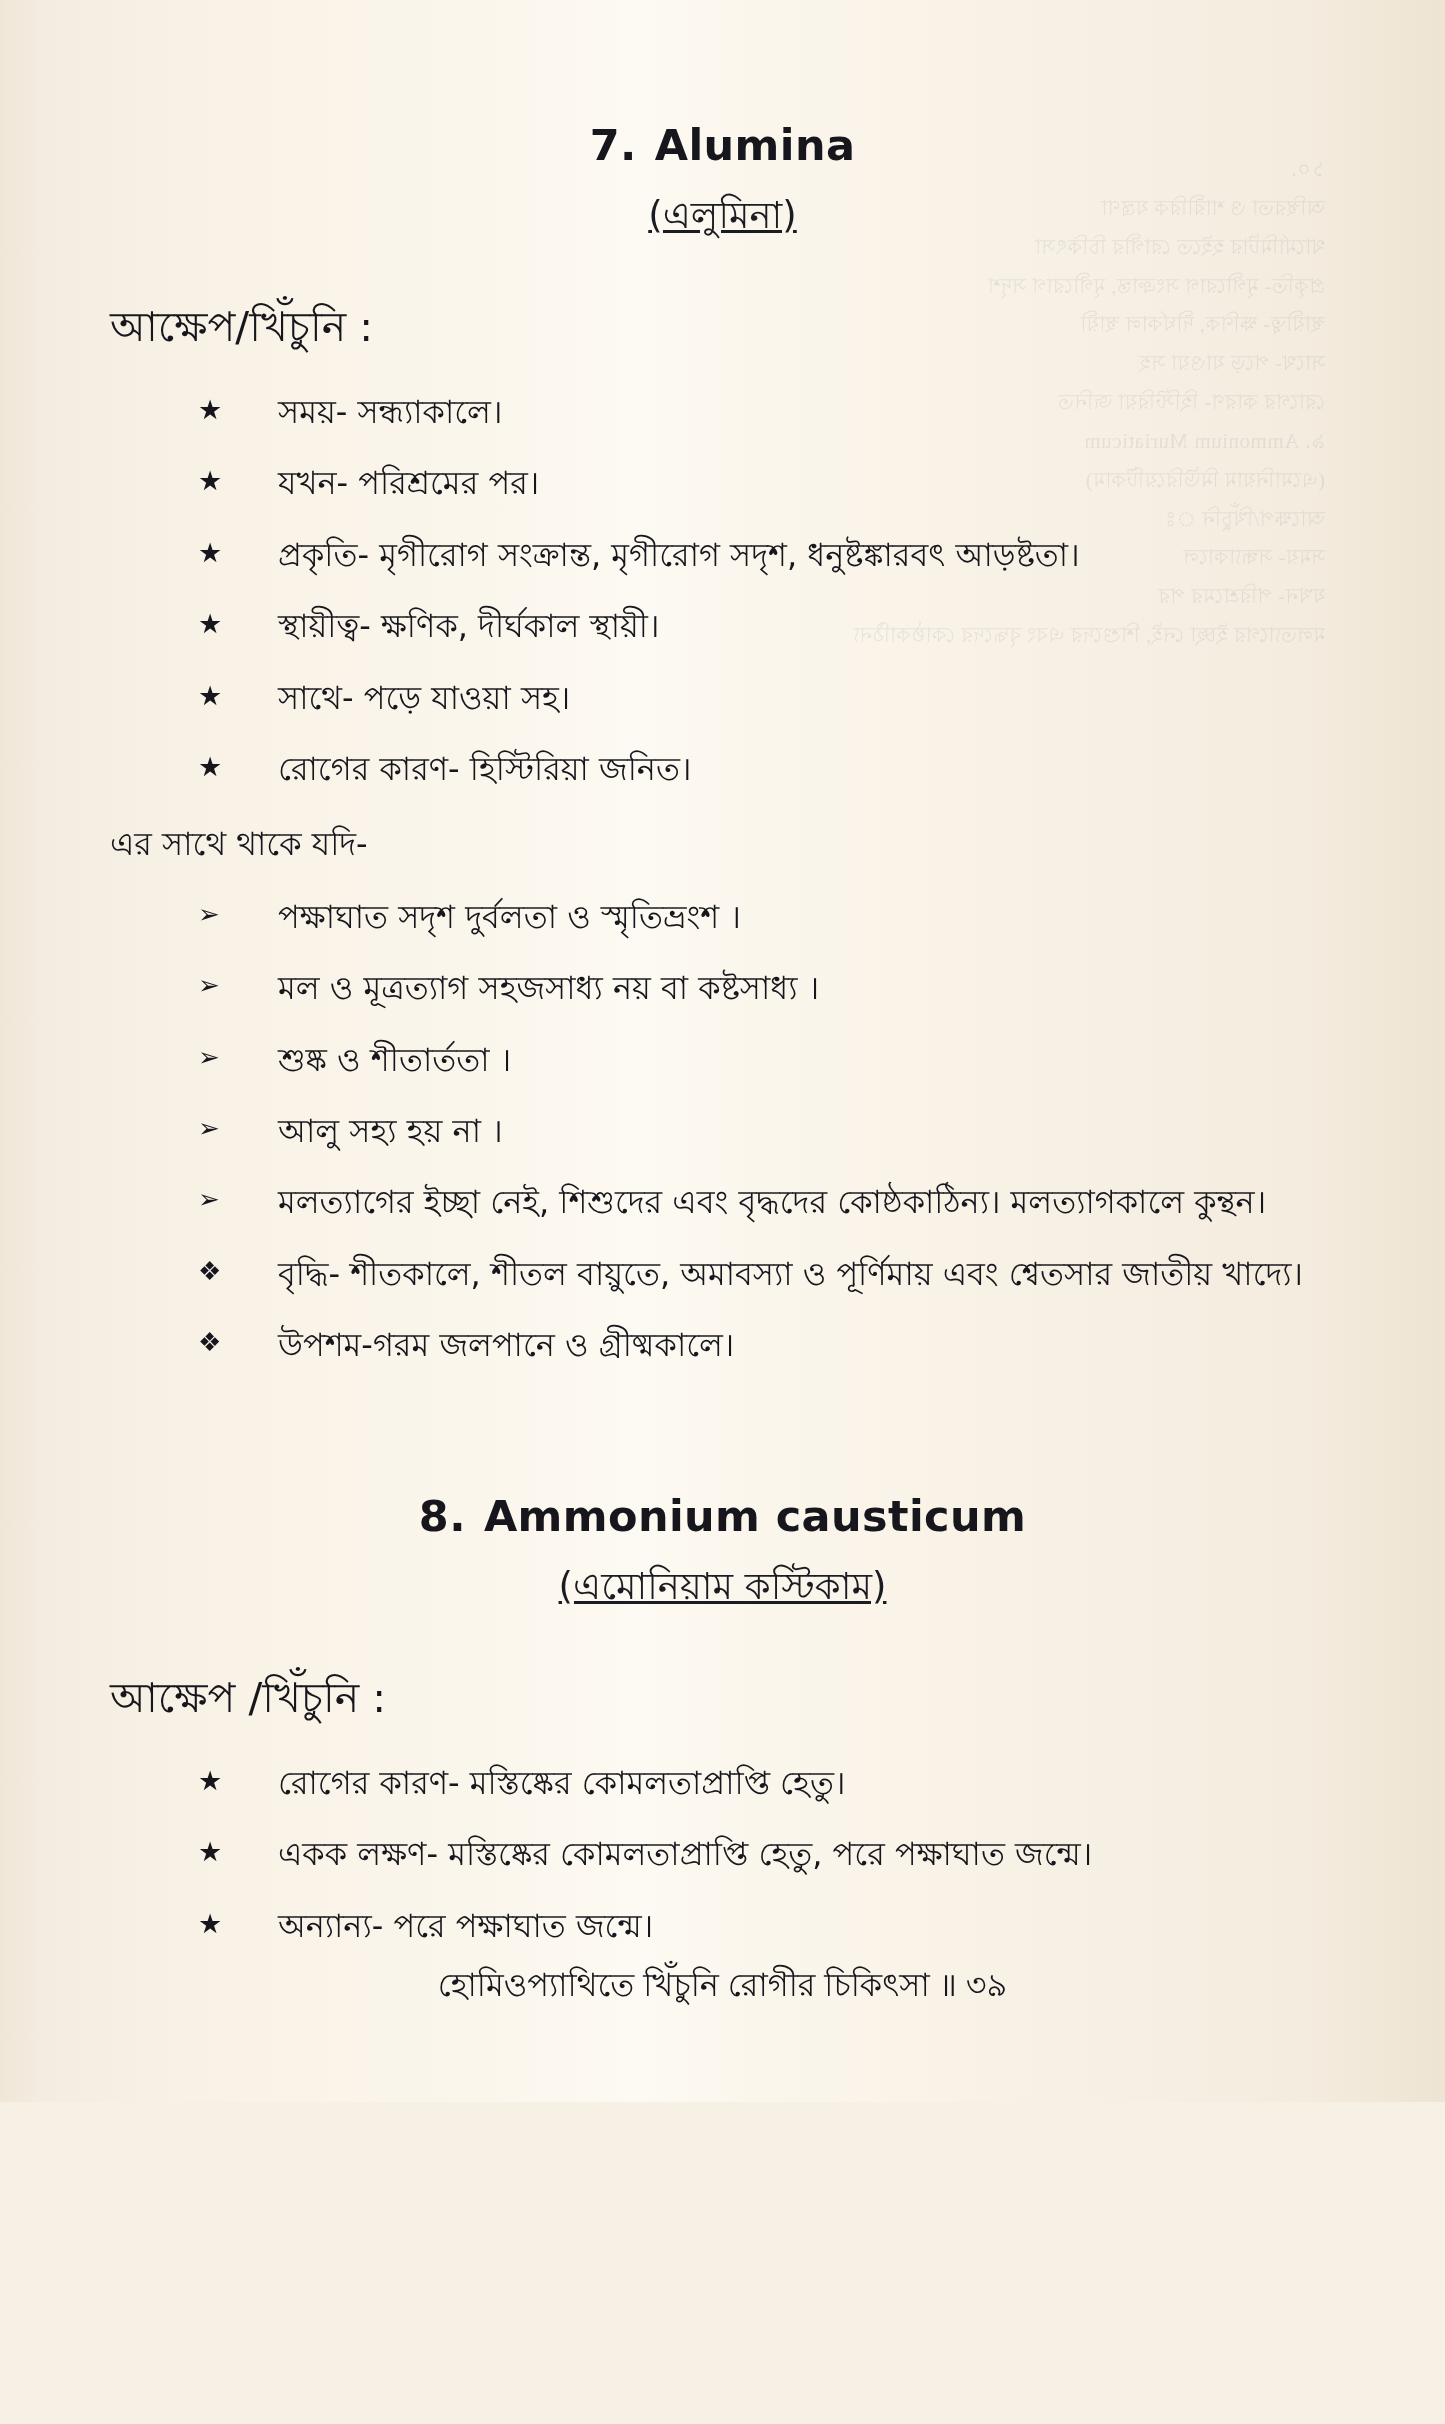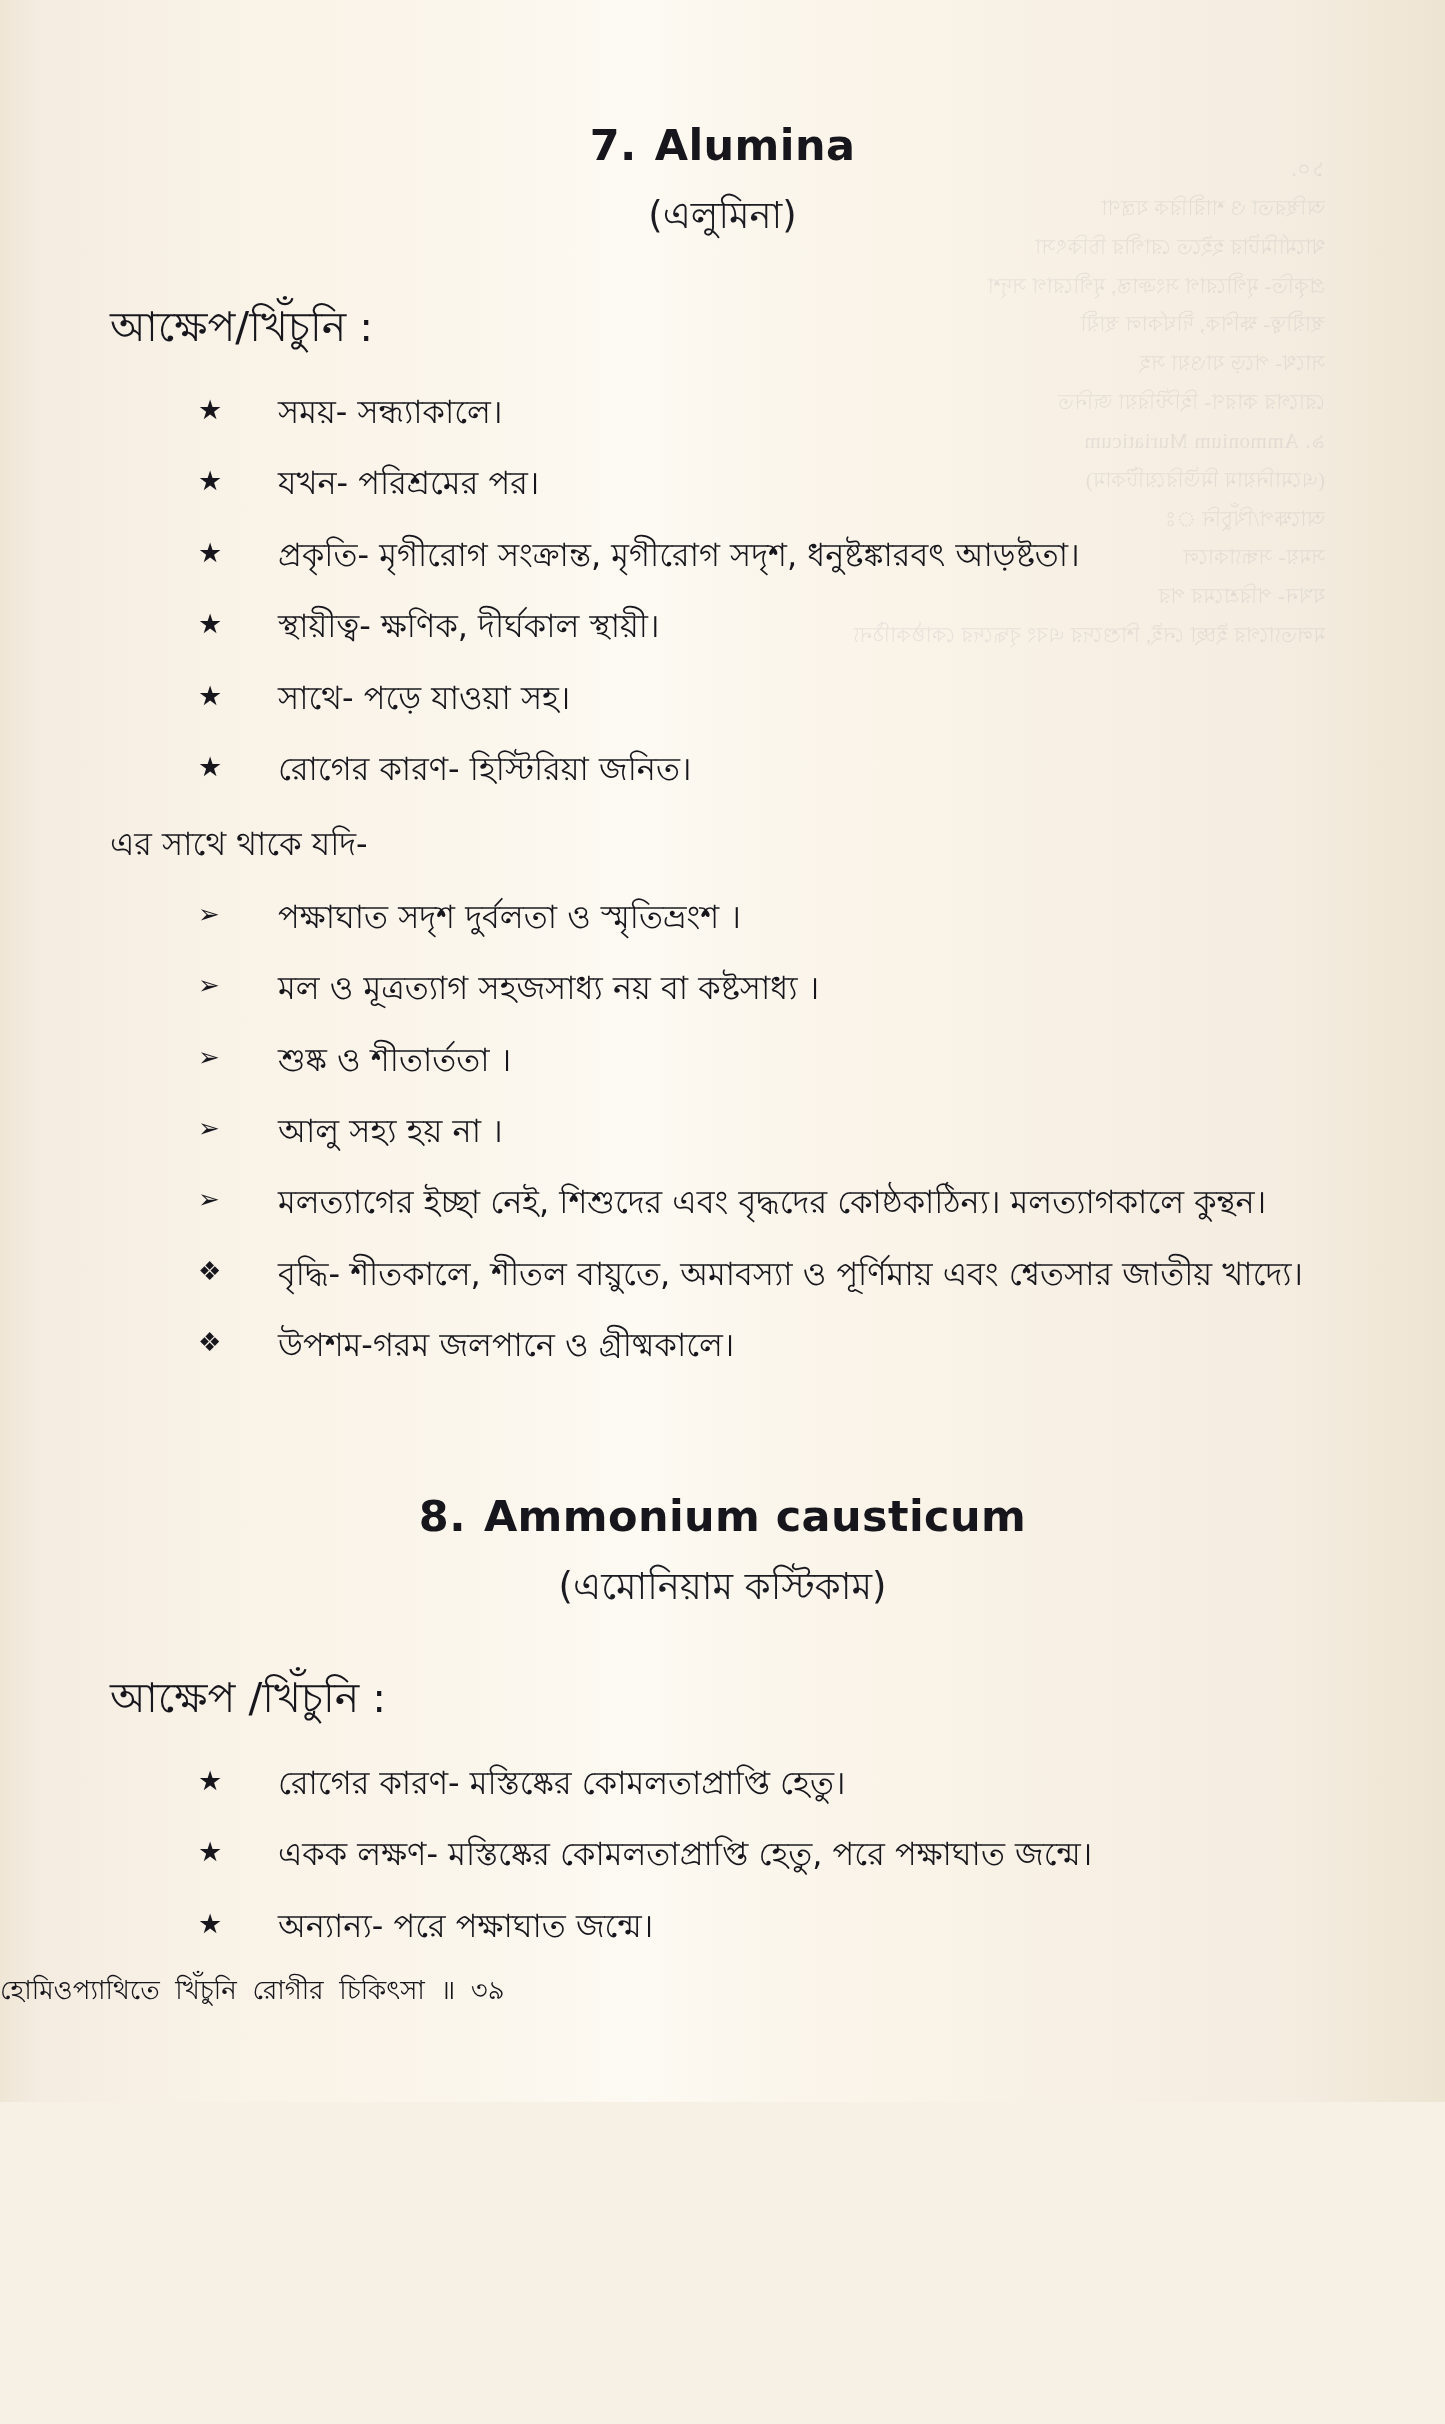--- a/index.html
+++ b/index.html
@@ -70,20 +70,21 @@
     color: #16161c;
   }
   .remedy-title .num { margin-right: 18px; }
 
   .remedy-subtitle {
     font-family: "DejaVu Sans", sans-serif;
     font-size: 37px;
     text-align: center;
     margin: 16px 0 46px 0;
     color: #1b1b22;
+    text-decoration: underline;
   }
 
   .section-label {
     font-family: "DejaVu Sans", sans-serif;
     font-size: 41px;
     margin: 0 0 26px 0;
     color: #16161c;
   }
 
   ul.bullets {
@@ -130,22 +131,23 @@
 
   .justify .txt { text-align: justify; }
 
   .spacer-lg { height: 96px; }
 
   .footer {
     position: absolute;
     left: 0;
     right: 0;
     bottom: 88px;
-    font-family: Liberation Mono, monospace;
-    font-size: 26px;
+    text-align: center;
+    font-family: Liberation Sans, sans-serif;
+    font-size: 32px;
     color: #16161c;
     z-index: 3;
   }
 </style>
 </head>
 <body>
 
 <div class="page">
 
   <div class="bleed">১০. 

